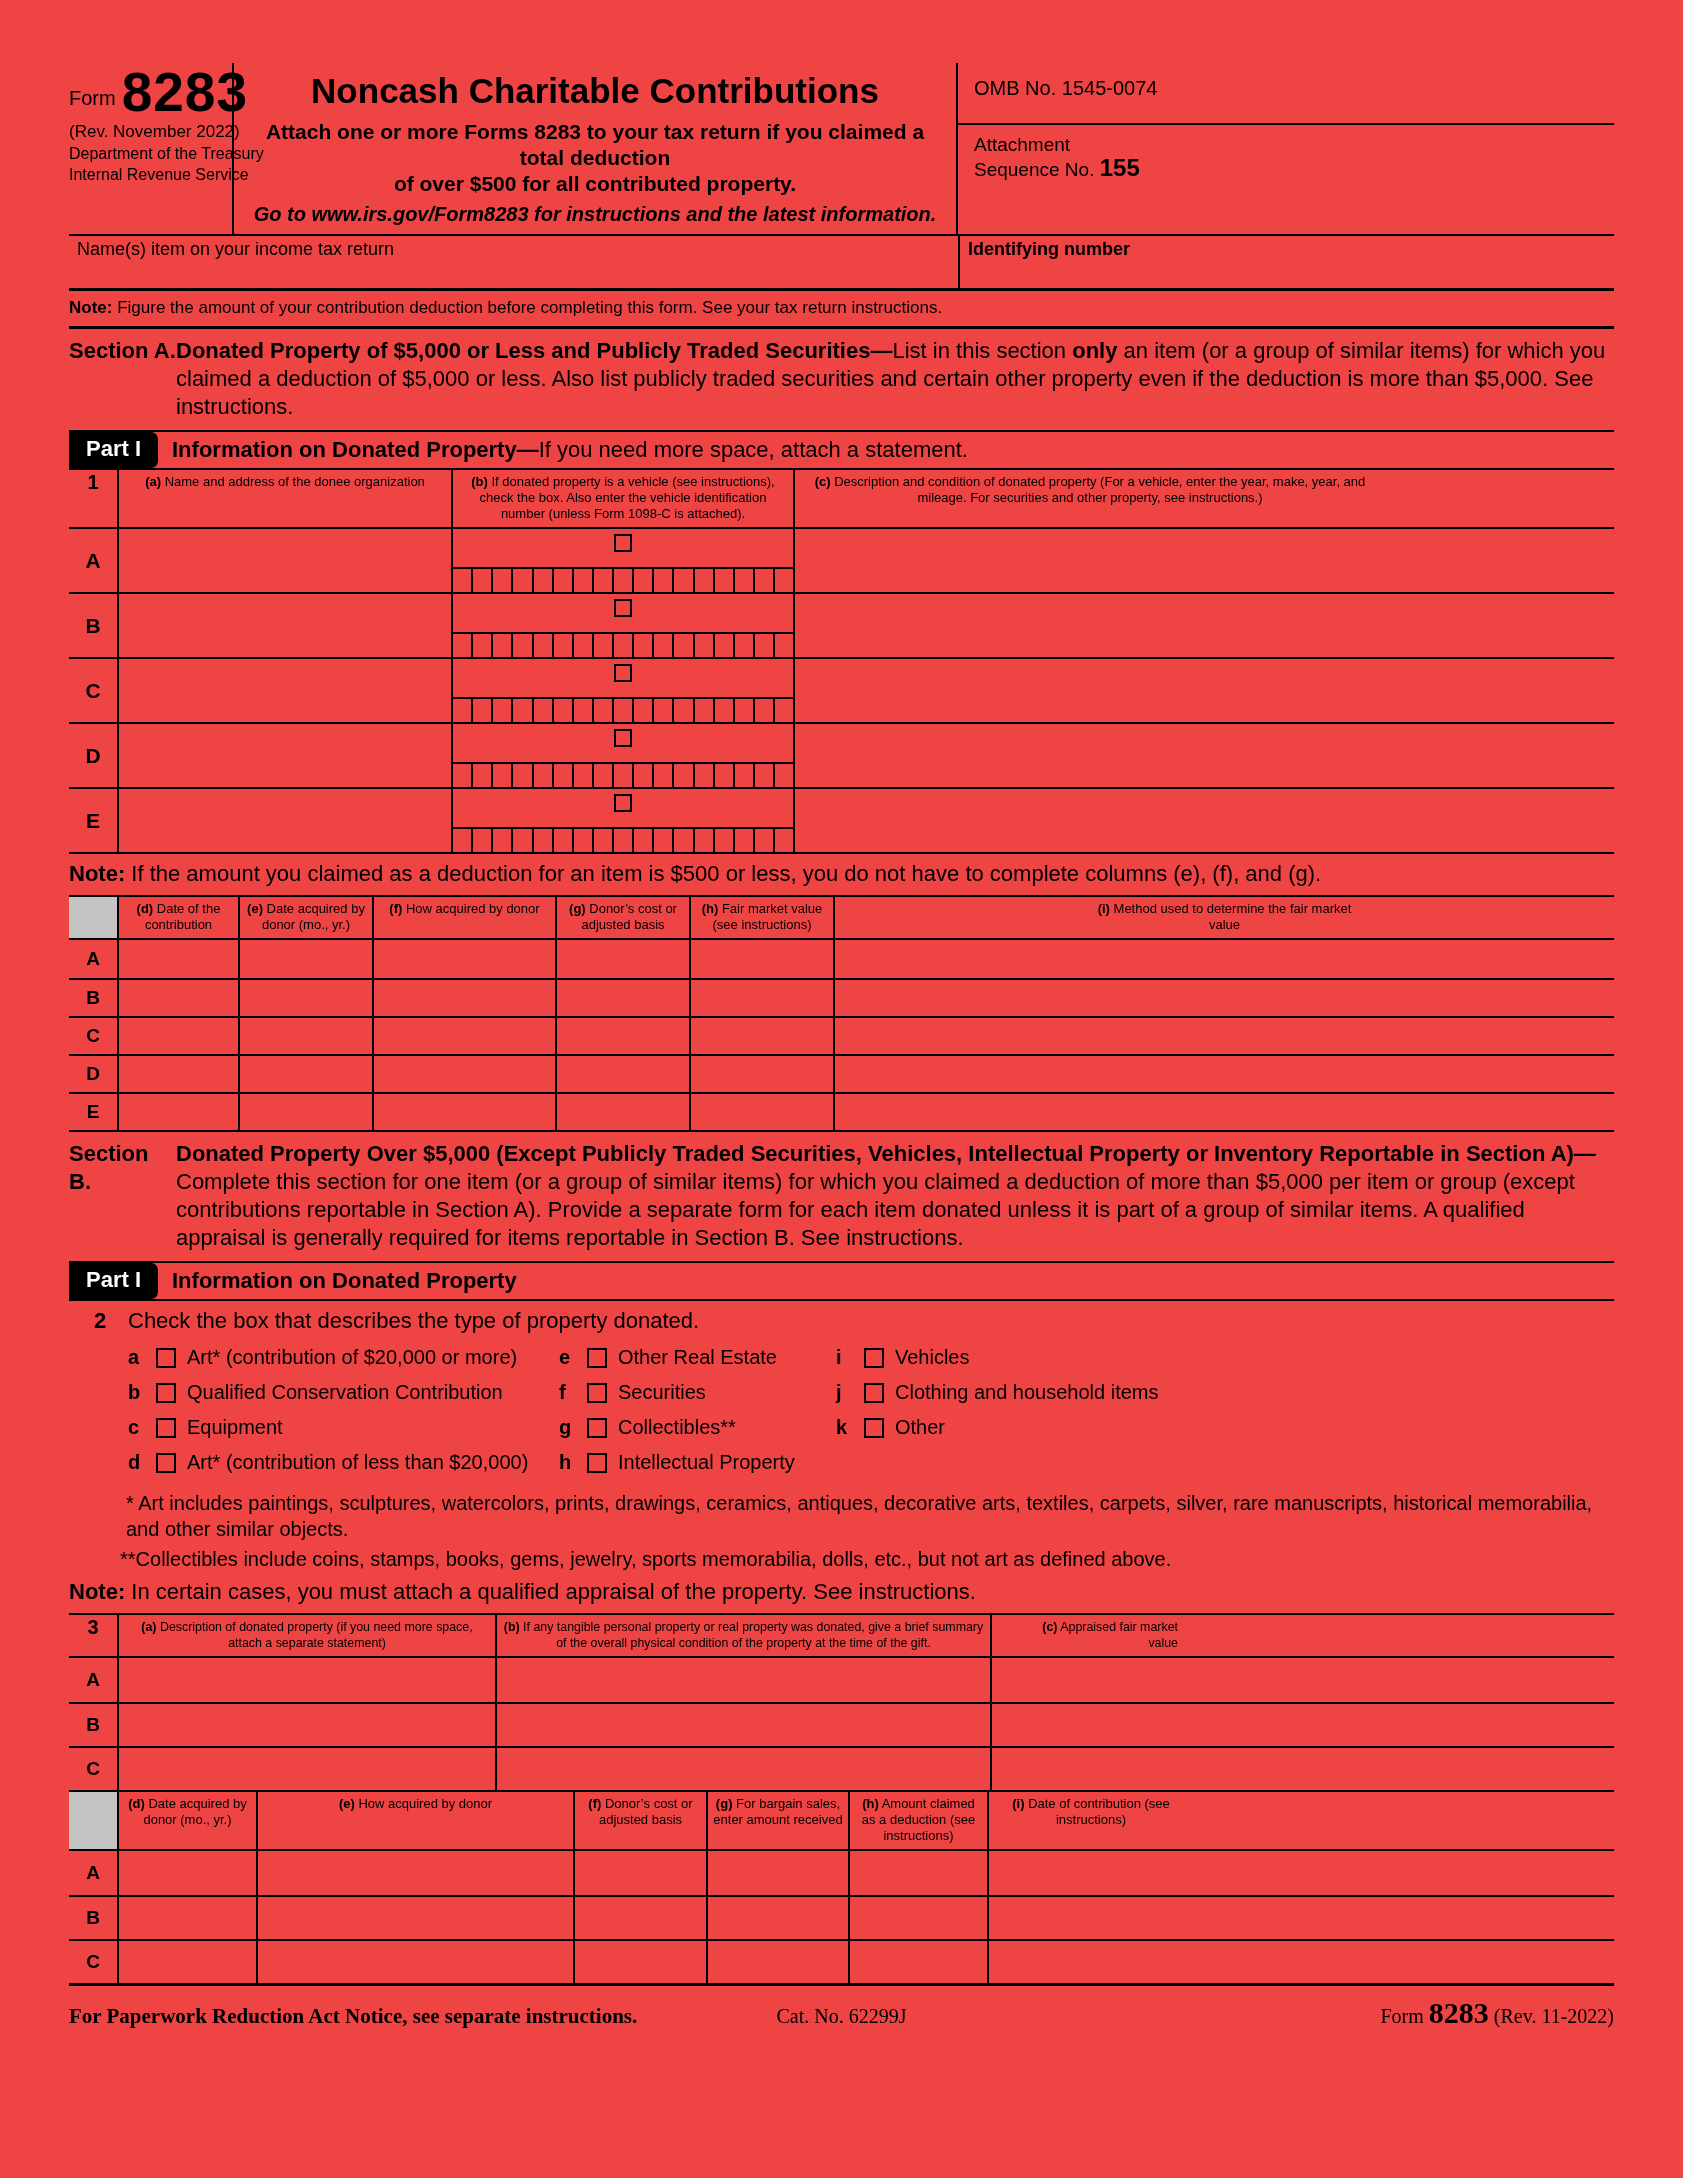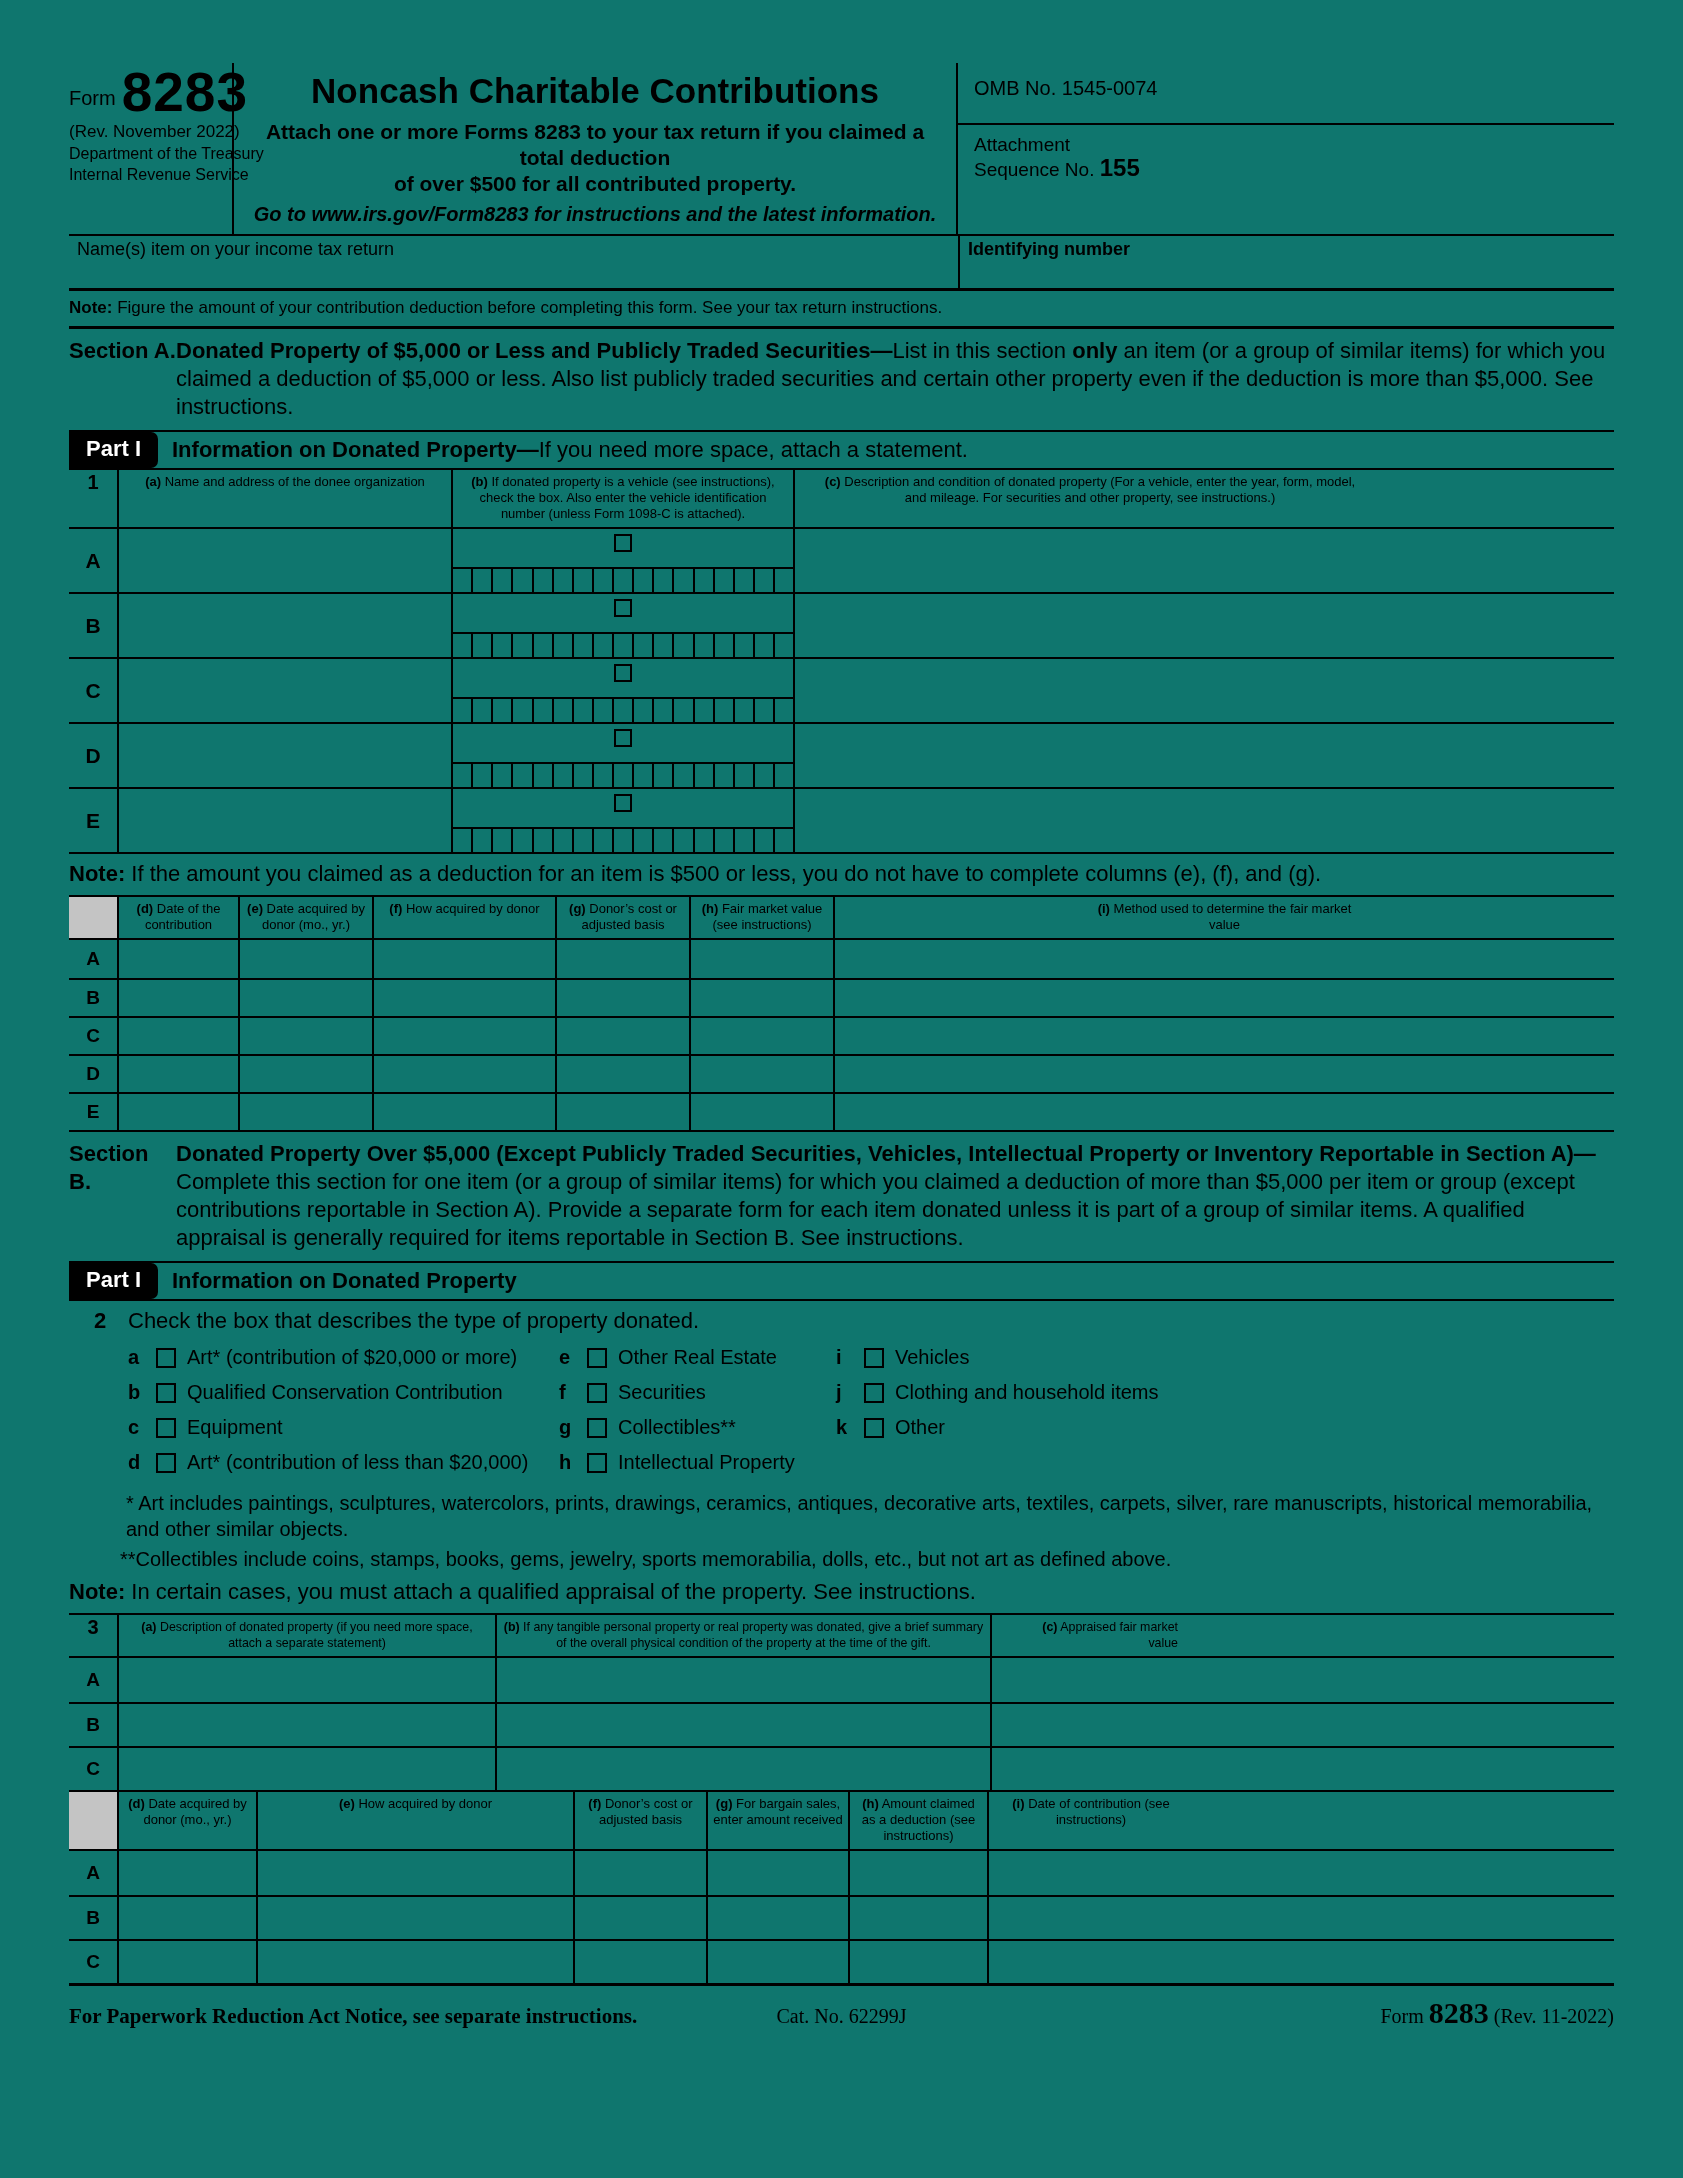--- a/index.html
+++ b/index.html
@@ -1,18 +1,18 @@
 <!DOCTYPE html>
 <html><head>
 <meta charset="utf-8">
 <style>
   * { box-sizing: border-box; }
   html,body { margin:0; padding:0; background:#fff; }
   body { font-family:"Liberation Sans", sans-serif; color:#000; }
-  .page { width:1683px; height:2178px; background:#0f766e; padding:63px 69px 0 69px; position:relative; }
+  .page { width:1683px; height:2178px; background:#ef4444; padding:63px 69px 0 69px; position:relative; }
   .b { font-weight:bold; }
 
   
   .hdr { display:flex; border-bottom:2px solid #000; }
   .hdr-left { width:163px; padding:4px 6px 6px 0; }
   .form-line { display:flex; align-items:flex-end; }
   .form-word { font-size:20px; padding-bottom:8px; }
   .form-number { font-size:55px; font-weight:bold; line-height:51px; margin-left:6px; letter-spacing:1px; }
   .form-rev { font-size:17px; margin-top:4px; white-space:nowrap; }
   .form-dept { font-size:16px; margin-top:3px; white-space:nowrap; }
@@ -179,21 +179,21 @@
     <div class="part-badge">Part I</div>
     <div class="part-title"><span class="b">Information on Donated Property—</span><span>If you need more space, attach a statement.</span></div>
   </div>
 
   <div class="t1">
     <div class="thead t1-head">
       <div class="t1-c0">1</div>
       <div class="t1-ca"><span class="b">(a)</span><span> Name and address of the donee organization</span></div>
       <div class="t1-cb"><span class="b">(b)</span><span> If donated property is a vehicle (see instructions), check the box. Also enter the vehicle identification number (unless Form 1098-C is attached).</span></div>
       <div class="t1-cc">
-          <div class="t1-cc-inner"><span class="b">(c)</span><span> Description and condition of donated property (For a vehicle, enter the year, form, model, and mileage. For securities and other property, see instructions.)</span></div>
+          <div class="t1-cc-inner"><span class="b">(c)</span><span> Description and condition of donated property (For a vehicle, enter the year, make, year, and mileage. For securities and other property, see instructions.)</span></div>
         </div>
     </div>
 
     <div class="t1-row">
       <div class="letter-cell">A</div>
       <div class="t1-ca"></div>
       <div class="t1-cb">
         <div class="veh-check"></div>
         <div class="vin-strip">
             <div class="vin-box"></div>

